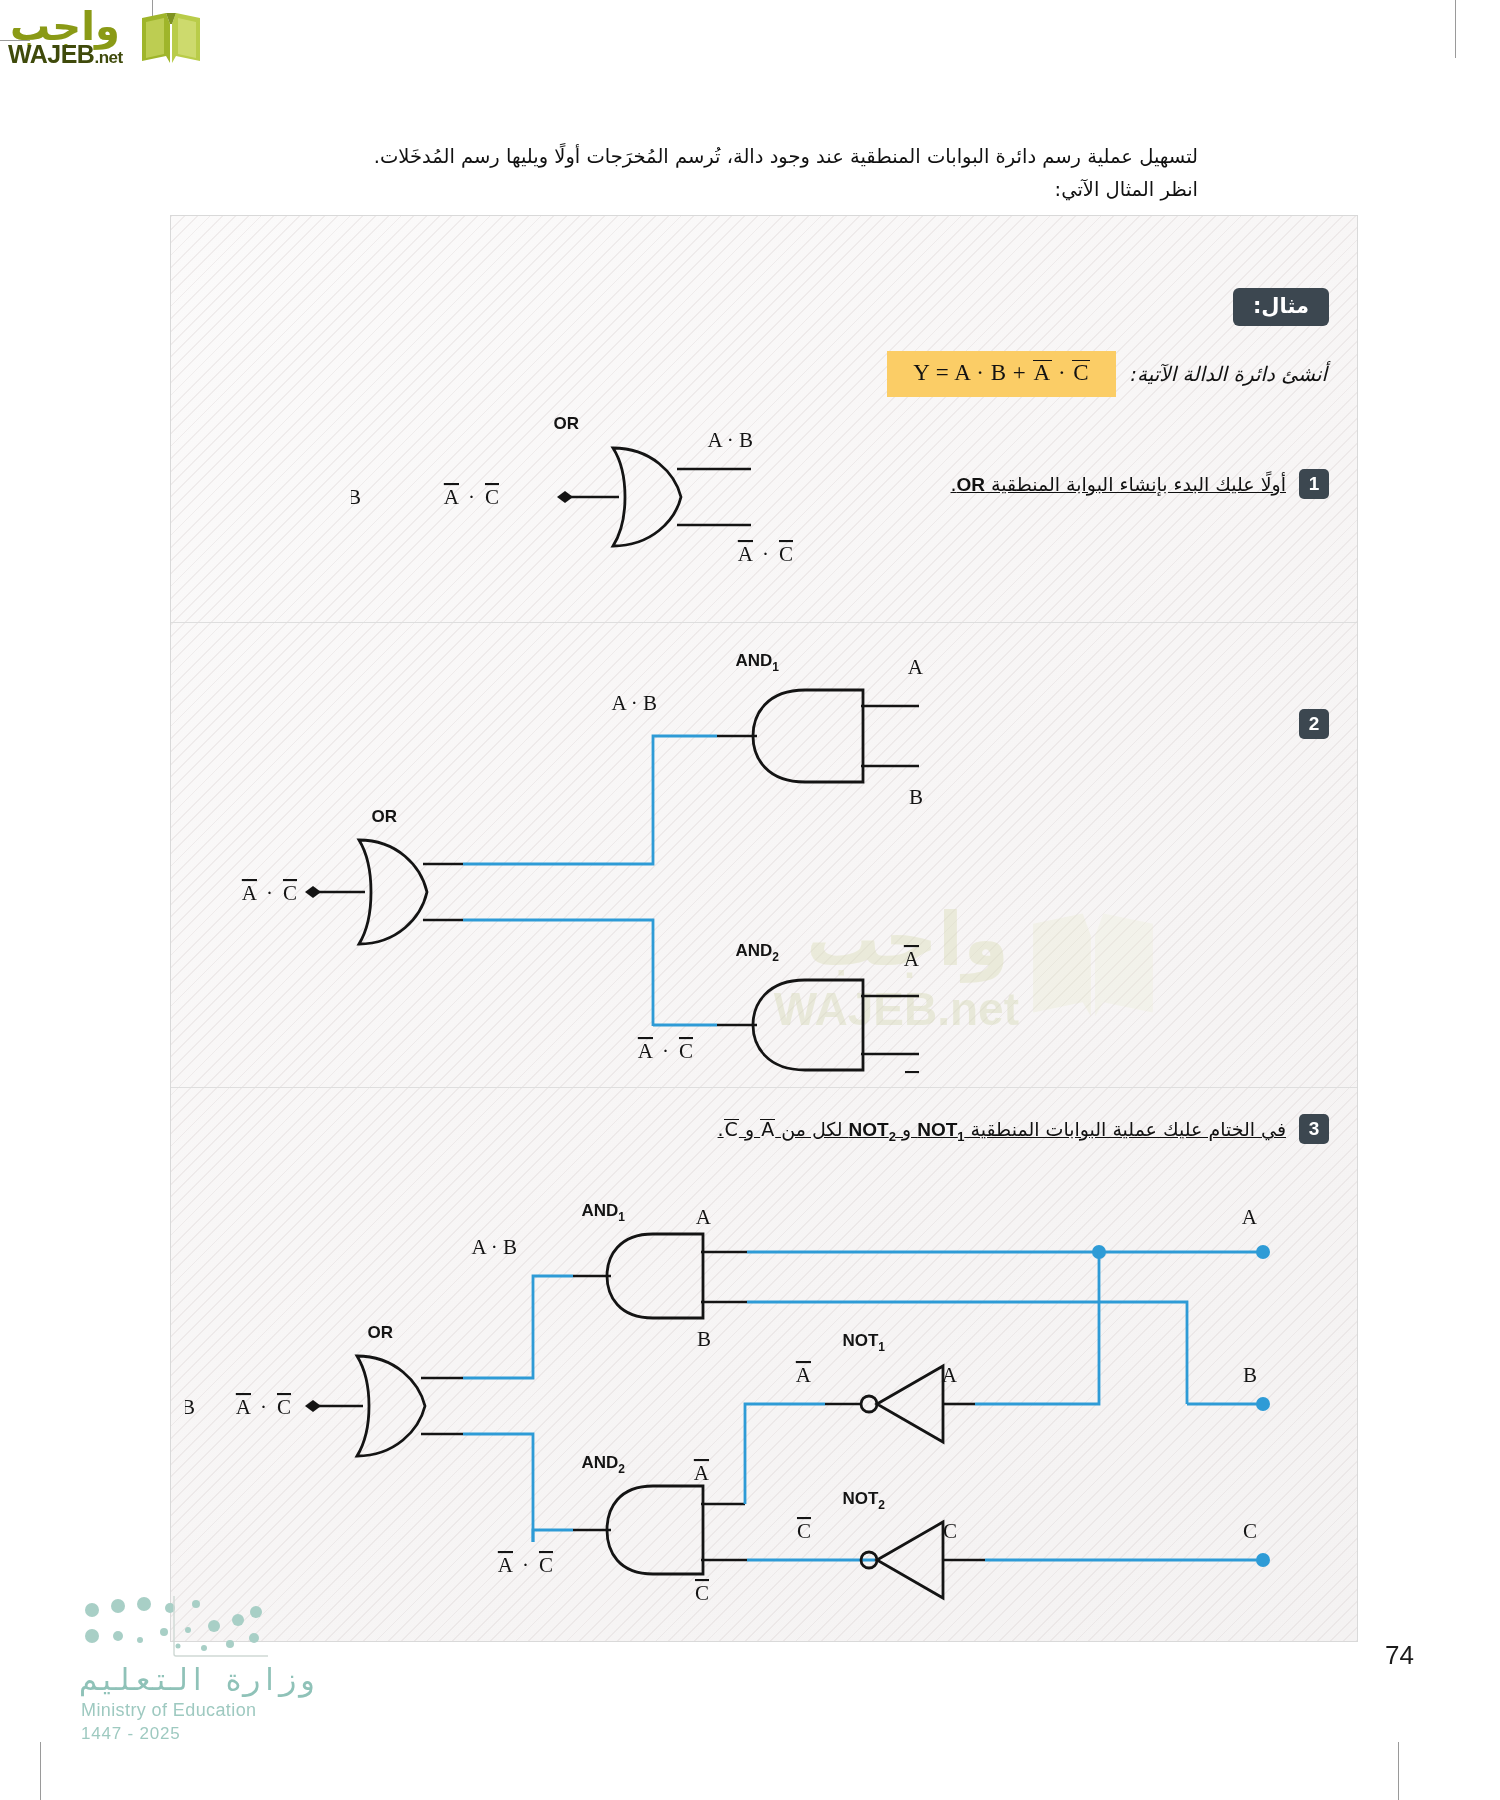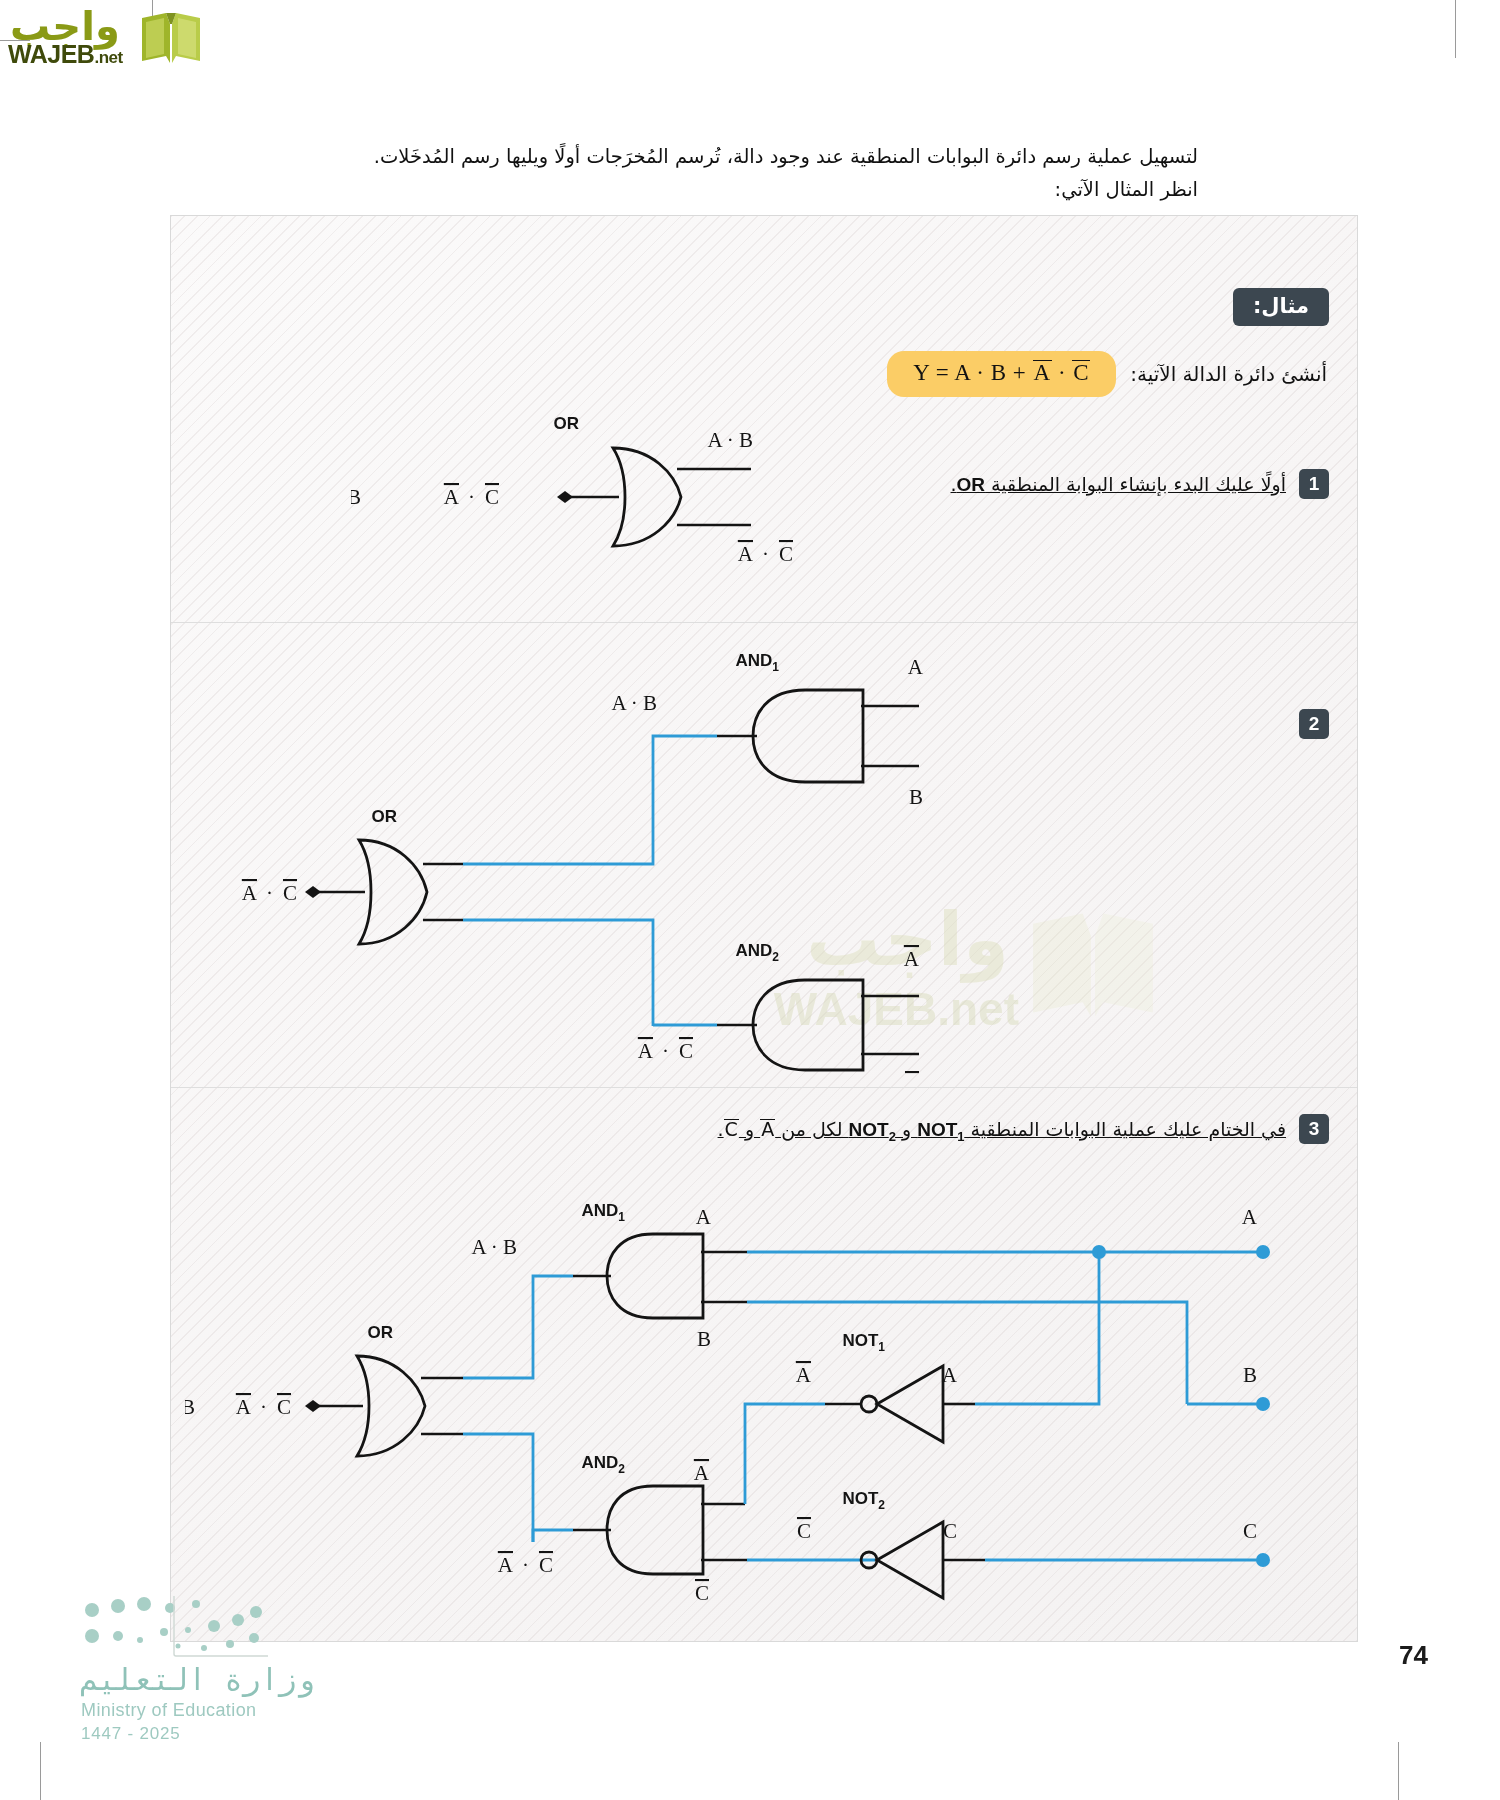--- a/index.html
+++ b/index.html
@@ -53,24 +53,24 @@
   .divider{position:absolute;left:0;right:0;height:1px;background:#dedede;}
 
   
   .ex-badge{
     position:absolute;right:28px;top:72px;
     background:#3c4750;color:#fff;border-radius:6px;
     padding:6px 20px 8px;font-size:21px;font-weight:bold;
     font-family:"DejaVu Sans",sans-serif;direction:rtl;
   }
   .func-row{position:absolute;right:30px;top:135px;display:flex;align-items:center;gap:14px;direction:rtl;}
-  .func-label{font-size:20px;color:#111;font-family:"DejaVu Sans",sans-serif;}
+  .func-label{font-size:20px;color:#111;font-family:"DejaVu Sans",sans-serif;font-style:italic;}
   .func-box{
     background:#fbcd66;padding:9px 26px 11px;font-size:23px;color:#121212;
-    font-family:"Liberation Serif","DejaVu Serif",serif;direction:ltr;letter-spacing:.5px;border-radius:17px;
+    font-family:"Liberation Serif","DejaVu Serif",serif;direction:ltr;letter-spacing:.5px;
   }
 
   .step{position:absolute;display:flex;align-items:flex-start;gap:13px;direction:rtl;}
   .step-num{
     flex:0 0 auto;width:30px;height:30px;border-radius:5px;background:#3c4750;color:#fff;
     font-size:19px;font-weight:bold;display:flex;align-items:center;justify-content:center;
     font-family:"Liberation Sans",sans-serif;
   }
   .step-txt{font-size:19px;line-height:1.65;color:#111;text-align:right;font-family:"DejaVu Sans",sans-serif;text-decoration:underline;}
   .step-txt b{font-family:"Liberation Sans",sans-serif;}
@@ -94,21 +94,21 @@
   .wm-ar{position:absolute;right:70px;top:0;font-size:74px;font-weight:bold;color:#d9dcb4;font-family:"DejaVu Sans",sans-serif;}
   .wm-en{position:absolute;right:60px;top:86px;font-size:46px;font-weight:bold;color:#d3d7b0;font-family:"Liberation Sans",sans-serif;}
   .wm-book{position:absolute;right:-78px;top:10px;width:128px;height:118px;opacity:.55;}
 
   
   .moe{position:absolute;left:78px;top:1596px;width:300px;height:150px;}
   .moe-dots{position:absolute;left:0;top:0;width:190px;height:62px;}
   .moe-ar{position:absolute;left:2px;top:66px;font-size:30px;color:#8fc2b8;font-family:Liberation Mono, monospace;letter-spacing:1px;}
   .moe-en{position:absolute;left:3px;top:104px;font-size:18px;color:#9ec9c0;font-family:"Liberation Sans",sans-serif;letter-spacing:.4px;}
   .moe-yr{position:absolute;left:3px;top:128px;font-size:17px;color:#9ec9c0;font-family:Liberation Sans, sans-serif;letter-spacing:.8px;}
-  .pageno{position:absolute;right:72px;top:1640px;font-size:26px;font-weight:bold;color:#1b1b1b;font-family:"Liberation Sans",sans-serif;}
+  .pageno{position:absolute;right:86px;top:1640px;font-size:26px;font-weight:normal;color:#1b1b1b;font-family:"Liberation Sans",sans-serif;}
 </style>
 </head>
 <body>
 
 <div class="page">
 
   <div class="crop v" style="left:152px;top:0;height:42px;"></div>
   <div class="crop v" style="left:1455px;top:0;height:58px;"></div>
   <div class="crop v" style="left:40px;top:1742px;height:58px;"></div>
   <div class="crop v" style="left:1398px;top:1742px;height:58px;"></div>

